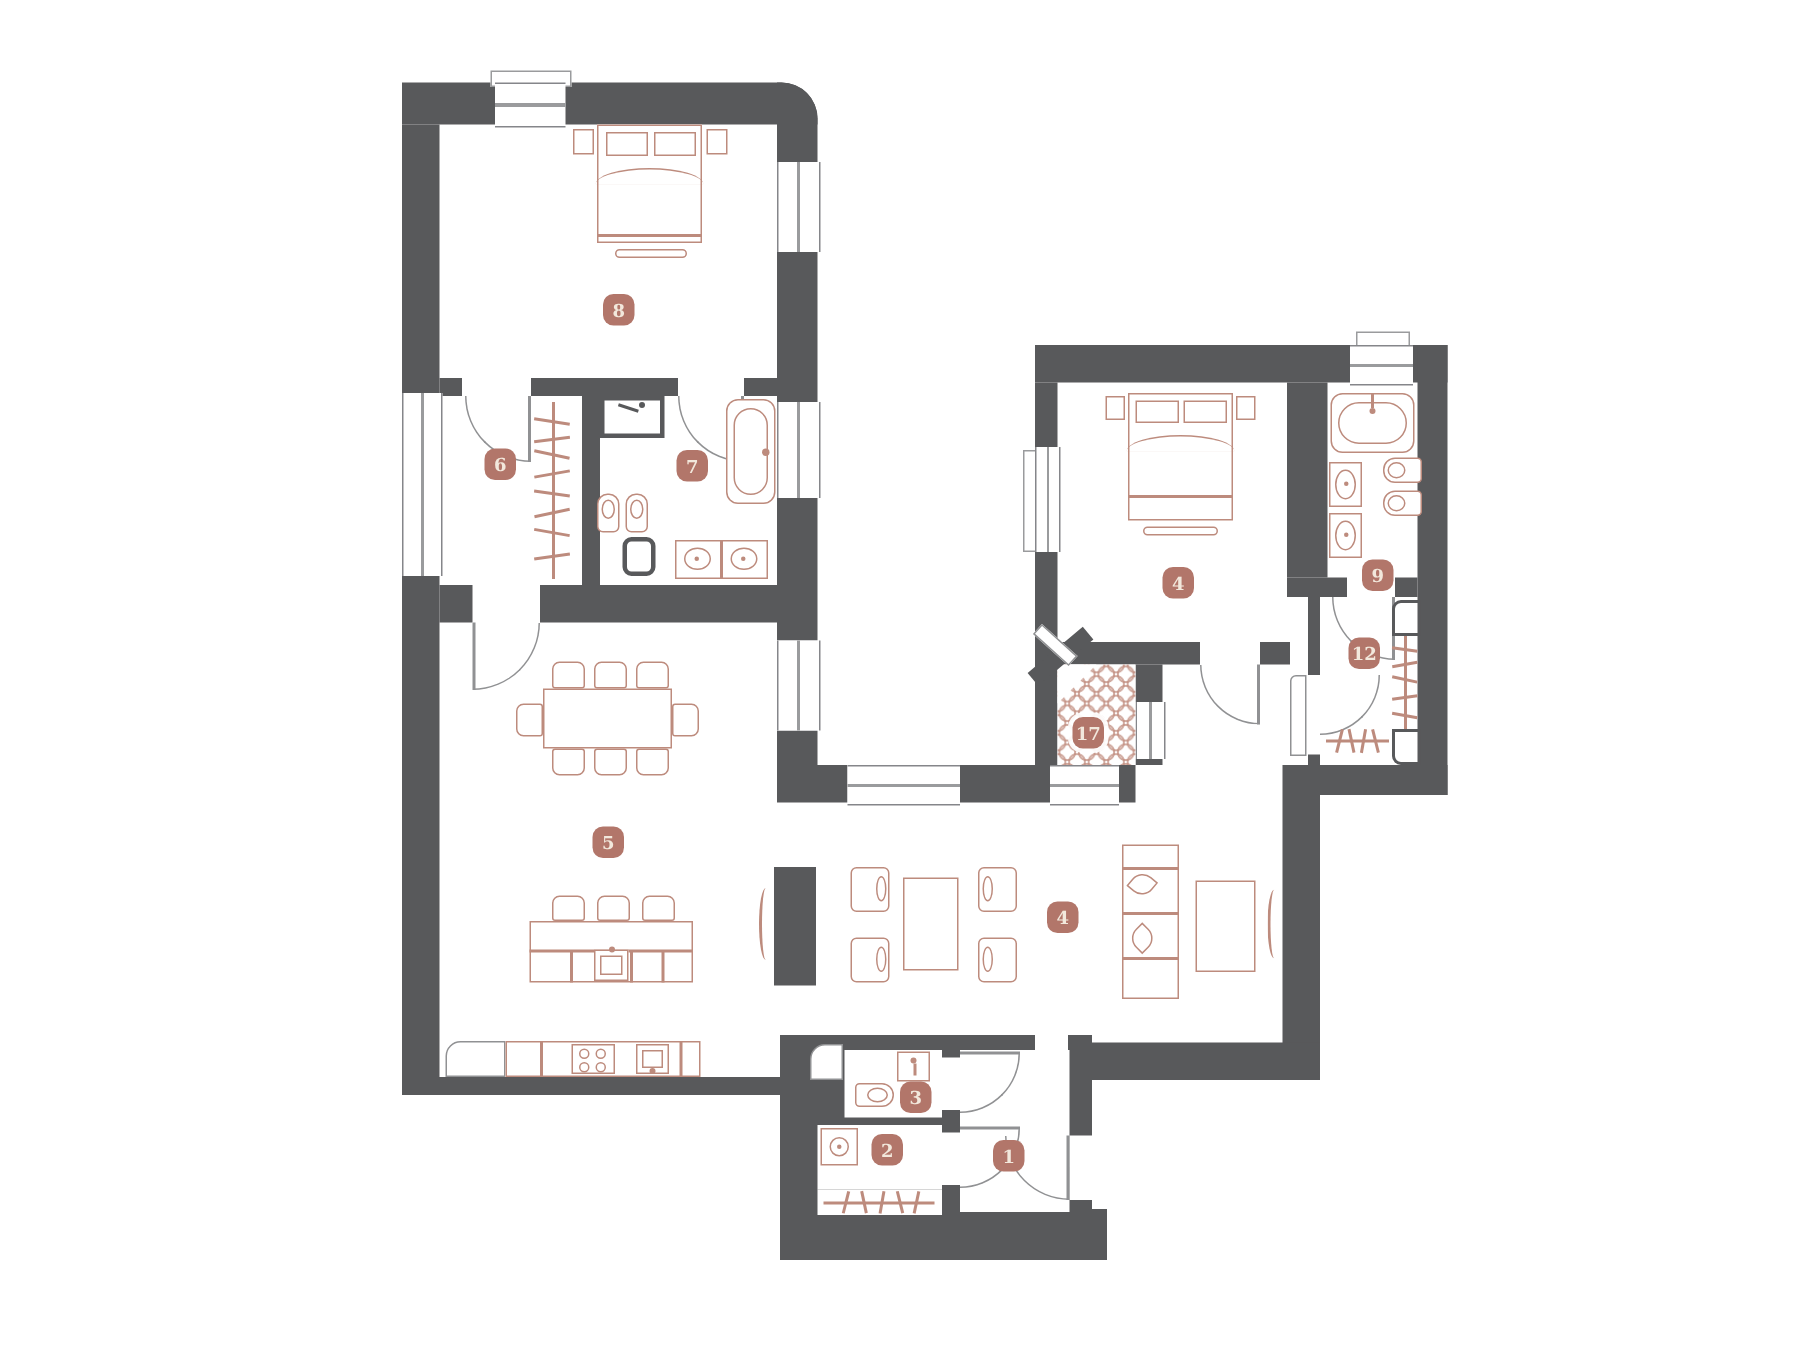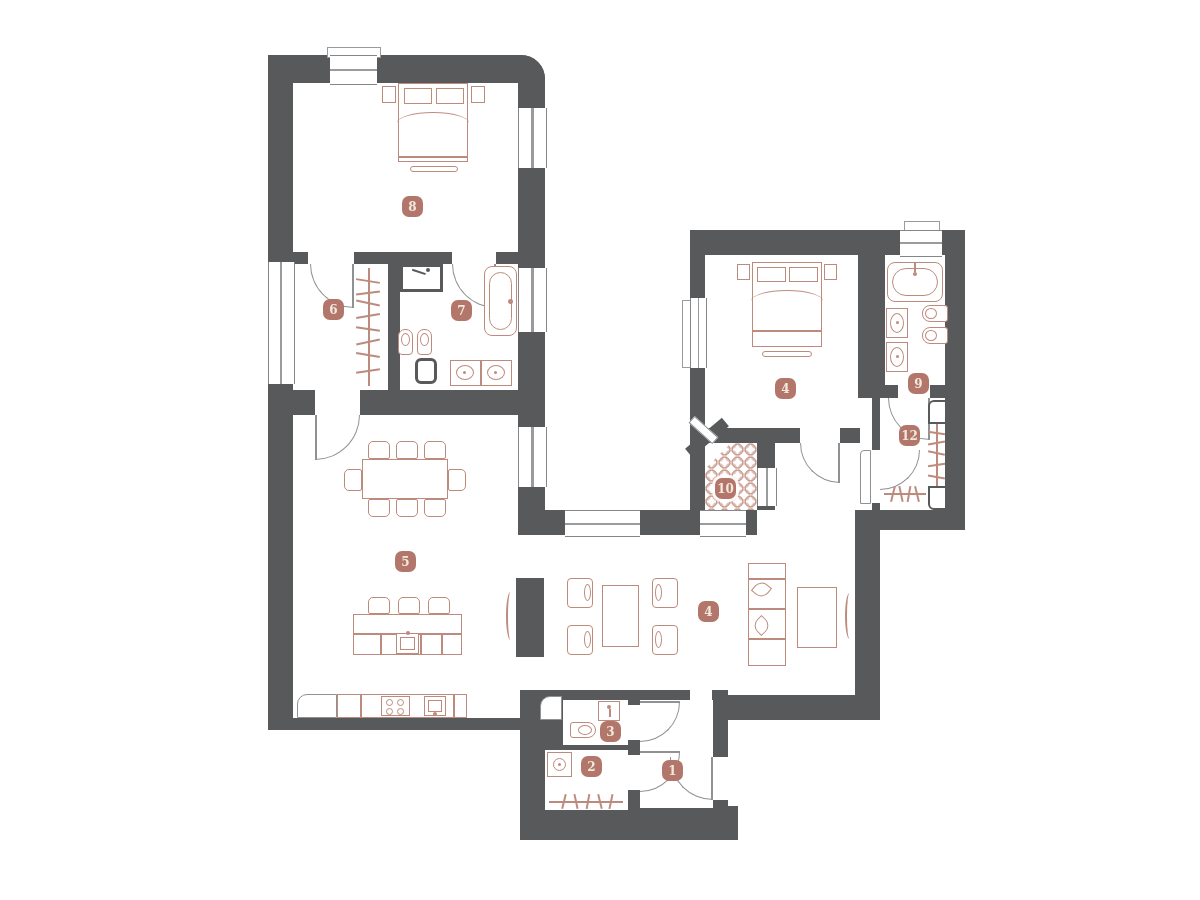--- a/index.html
+++ b/index.html
@@ -288,15 +288,15 @@
   <div class="badge" style="left:581px;top:756px;">2</div>
   <div class="badge" style="left:600px;top:721px;">3</div>
   <div class="badge" style="left:698px;top:601px;">4</div>
   <div class="badge" style="left:395px;top:551px;">5</div>
   <div class="badge" style="left:323px;top:299px;">6</div>
   <div class="badge" style="left:451px;top:300px;">7</div>
   <div class="badge" style="left:402px;top:196px;">8</div>
   <div class="badge" style="left:908px;top:373px;">9</div>
   <div class="badge" style="left:775px;top:378px;">4</div>
   <div class="badge" style="left:899px;top:425px;">12</div>
-  <div class="badge ring" style="left:715px;top:478px;">10</div>
+  <div class="badge ring" style="left:715px;top:478px;">17</div>
 
 </div>
 
 </body></html>

